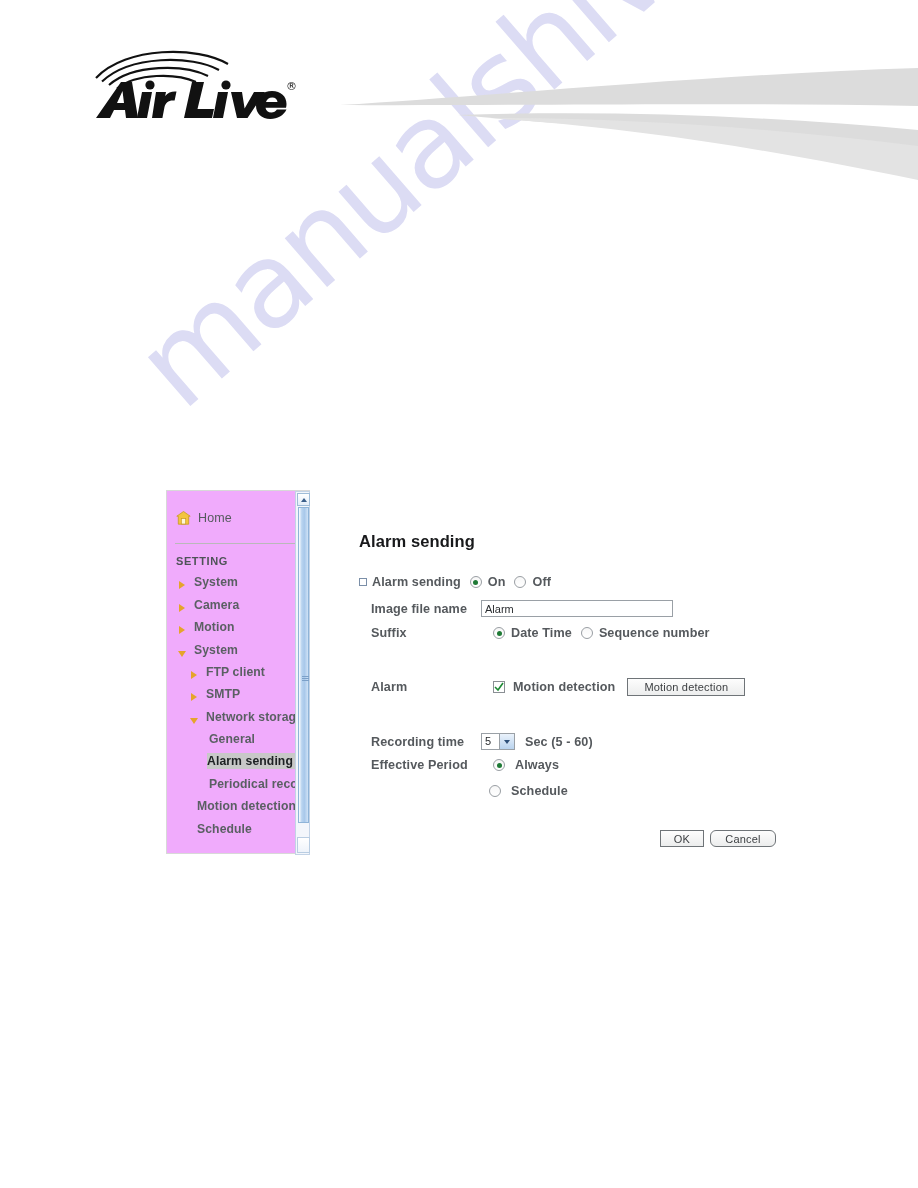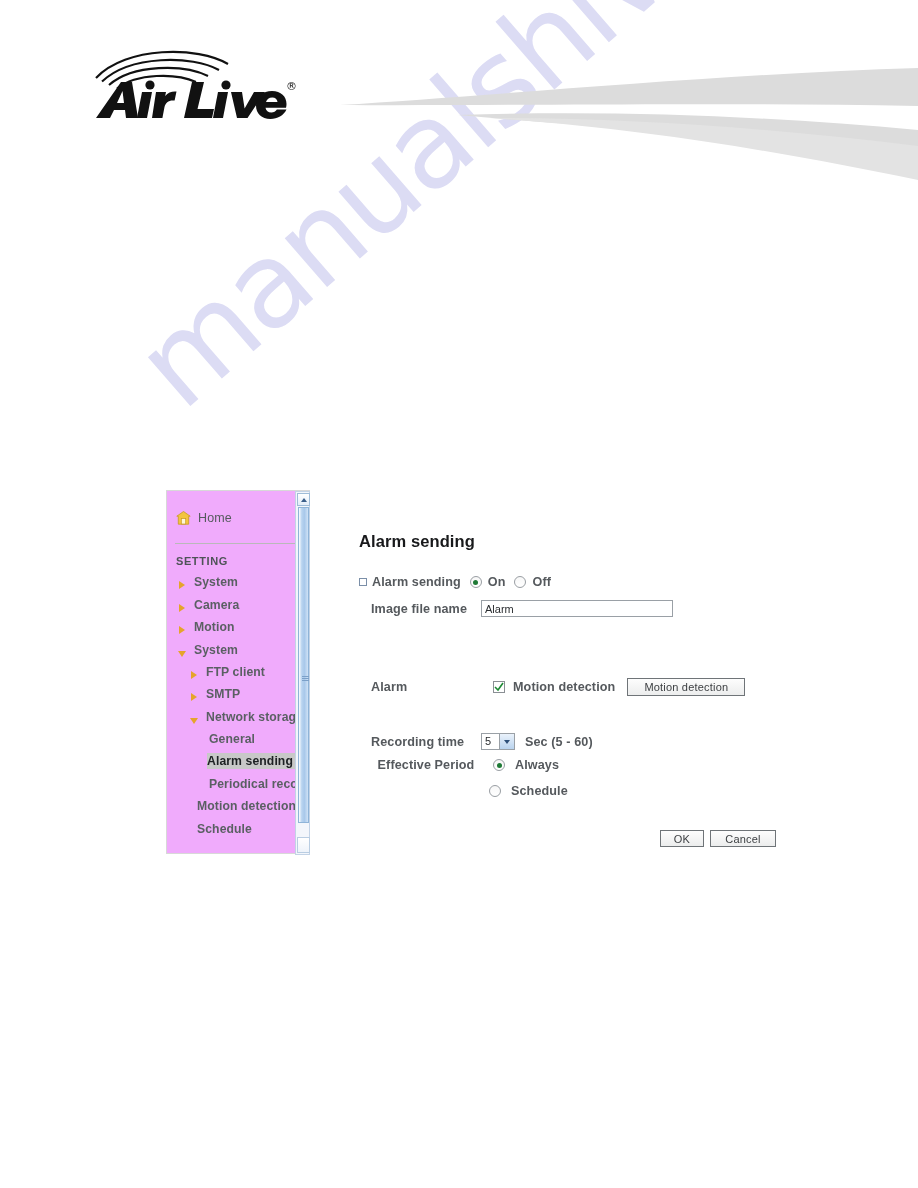--- a/index.html
+++ b/index.html
@@ -374,20 +374,21 @@
     top: 340px;
     width: 44px;
     height: 17px;
   }
   #btn-cancel {
     position: absolute;
     left: 375px;
     top: 340px;
     width: 66px;
     height: 17px;
+    border-radius: 6px;
   }
 </style>
 </head>
 <body>
 
 <div id="page">
 
   <div id="watermark">manualshive.com</div>
 
   <div id="header">
@@ -533,20 +534,29 @@
         <span style="width:9px"></span>
         <span class="radio"></span>
         <span class="opt-label" style="margin-left:6px">Off</span>
       </div>
 
       <div class="form-row" style="left:36px; top:110px;">
         <span class="row-label" style="width:110px; display:inline-block;">Image file name</span>
         <input class="text-input" type="text" value="Alarm" style="">
       </div>
 
+      <div class="form-row" style="left:36px; top:136px;">
+        <span class="row-label" style="width:110px; display:inline-block;">Suffix</span>
+        <span style="width:12px"></span>
+        <span class="radio on"></span>
+        <span class="opt-label" style="margin-left:6px">Date Time</span>
+        <span style="width:9px"></span>
+        <span class="radio"></span>
+        <span class="opt-label" style="margin-left:6px">Sequence number</span>
+      </div>
 
       <div class="form-row" style="left:36px; top:188px;">
         <span class="row-label" style="width:110px; display:inline-block;">Alarm</span>
         <span style="width:12px"></span>
         <span class="checkbox on">
           <svg width="10" height="10" viewBox="0 0 10 10">
             <path d="M1 5 L4 8 L9 1" stroke="#1f8a35" stroke-width="1.6" fill="none"></path>
           </svg>
         </span>
         <span class="opt-label" style="margin-left:8px">Motion detection</span>
@@ -558,21 +568,21 @@
         <span class="select-box">
           <span class="select-val">5</span>
           <span class="select-arrow">
               <span class="caret"></span>
             </span>
         </span>
         <span class="opt-label" style="margin-left:10px">Sec (5 - 60)</span>
       </div>
 
       <div class="form-row" style="left:36px; top:268px;">
-        <span class="row-label" style="width:110px; display:inline-block;text-align:center;">Effective Period</span>
+        <span class="row-label" style="width:110px; display:inline-block;">Effective Period</span>
         <span style="width:12px"></span>
         <span class="radio on"></span>
         <span class="opt-label" style="margin-left:10px">Always</span>
       </div>
 
       <div class="form-row" style="left:154px; top:294px;">
         <span class="radio"></span>
         <span class="opt-label" style="margin-left:10px">Schedule</span>
       </div>
 

